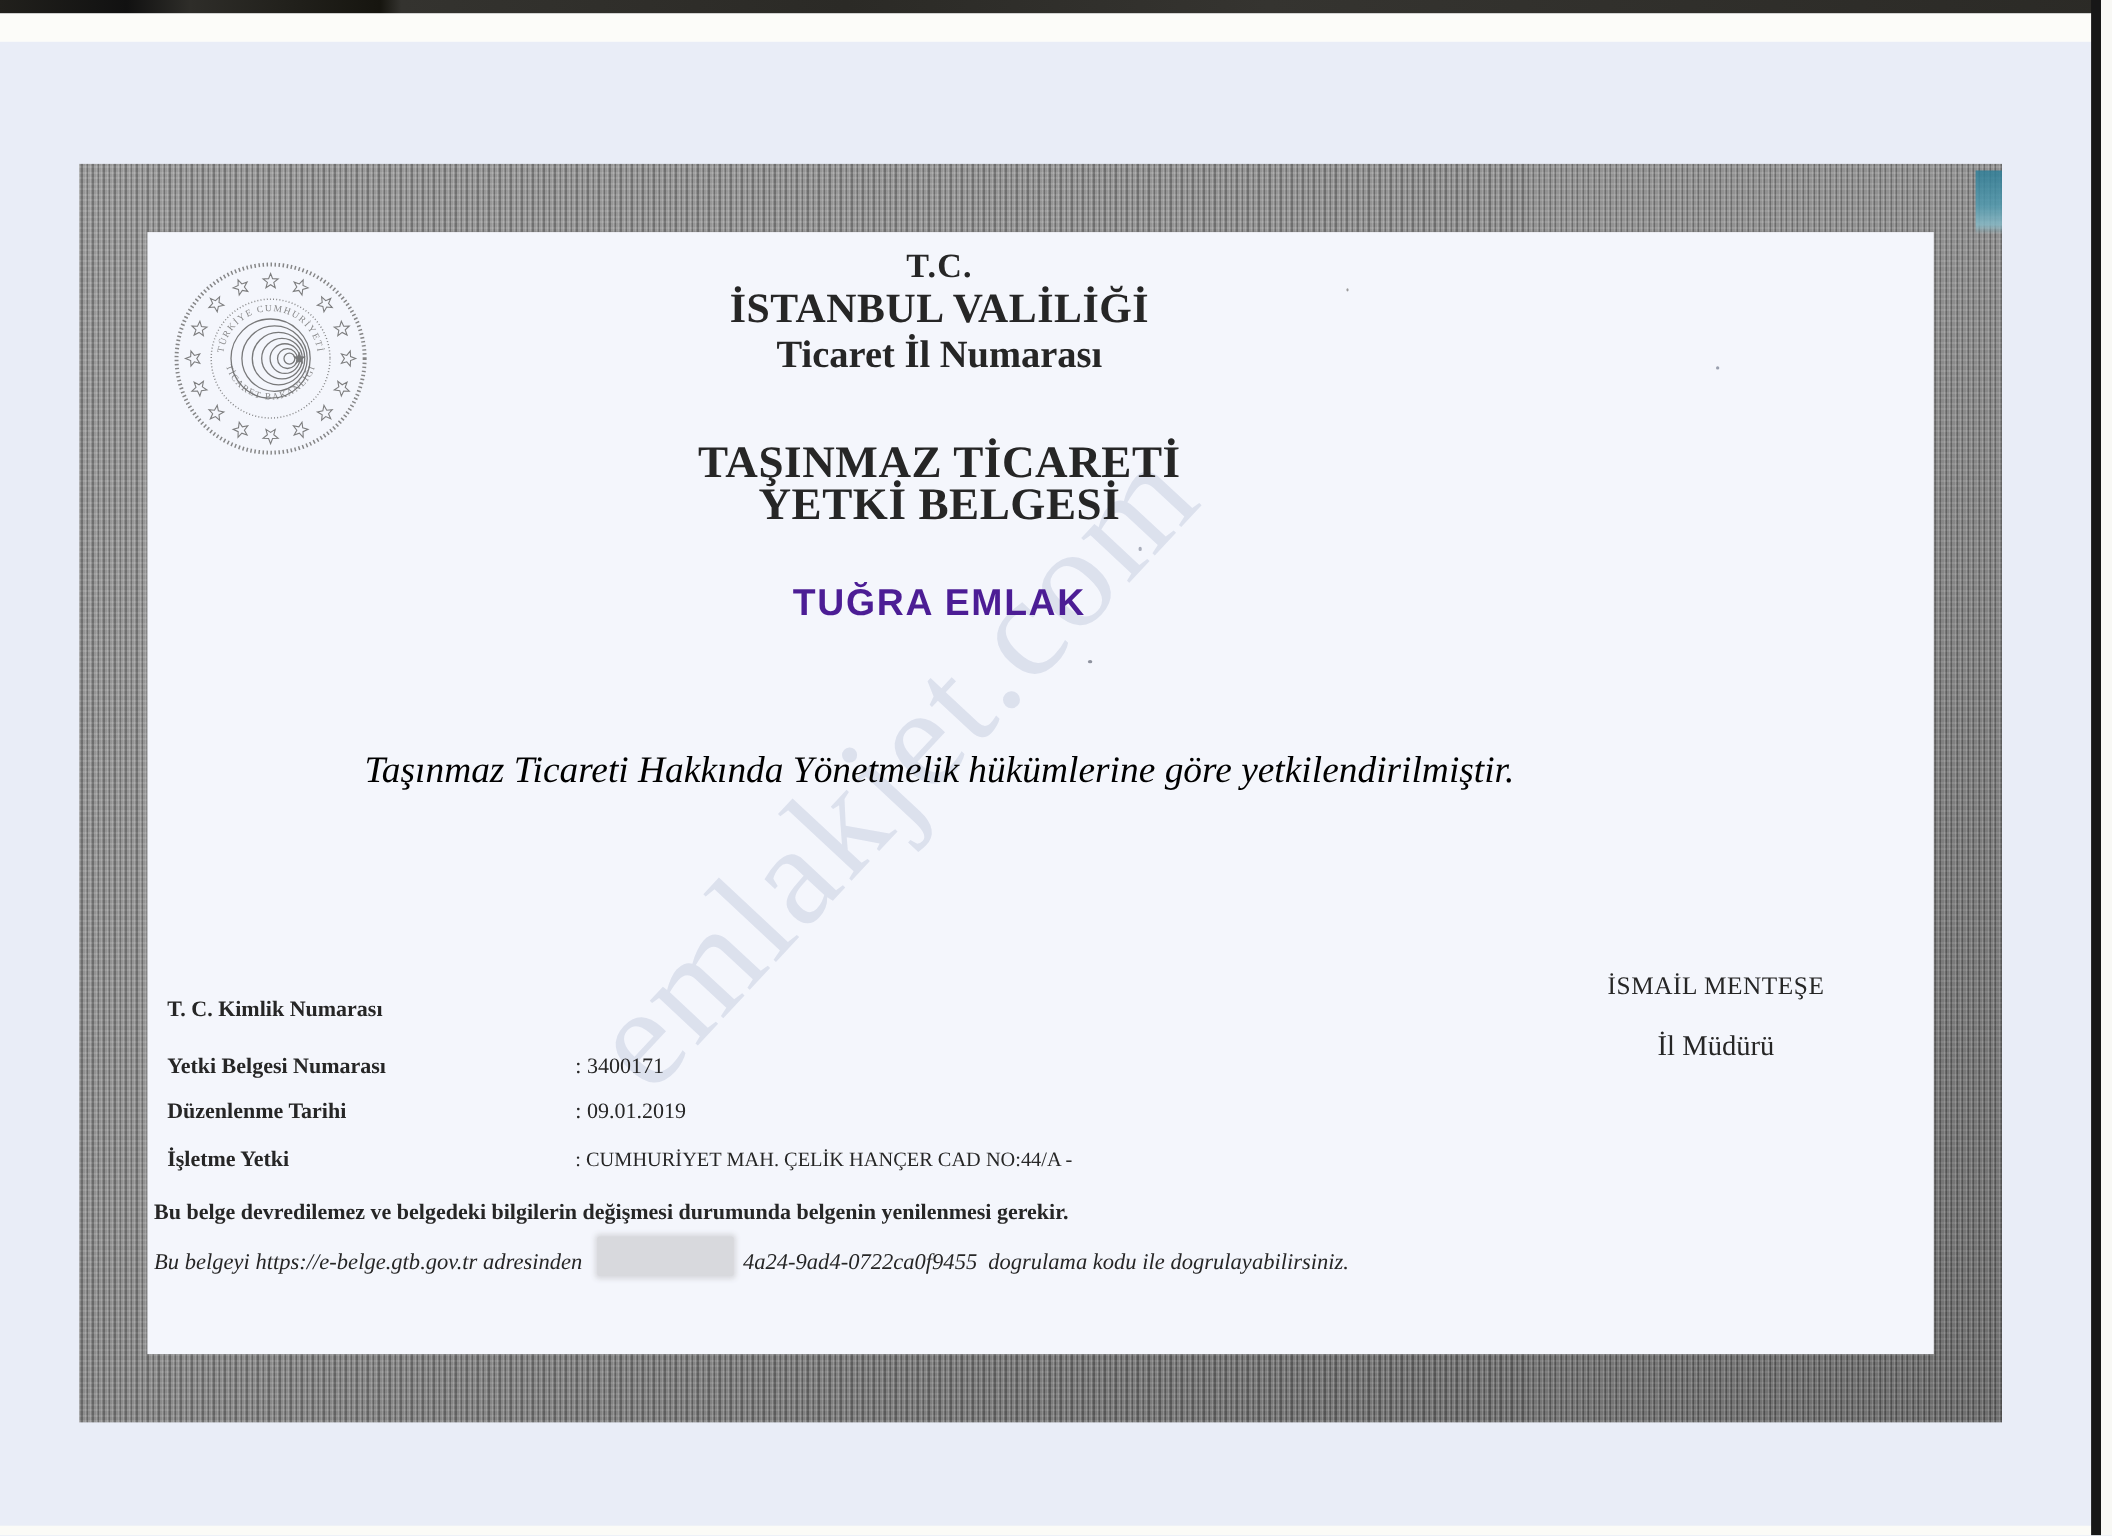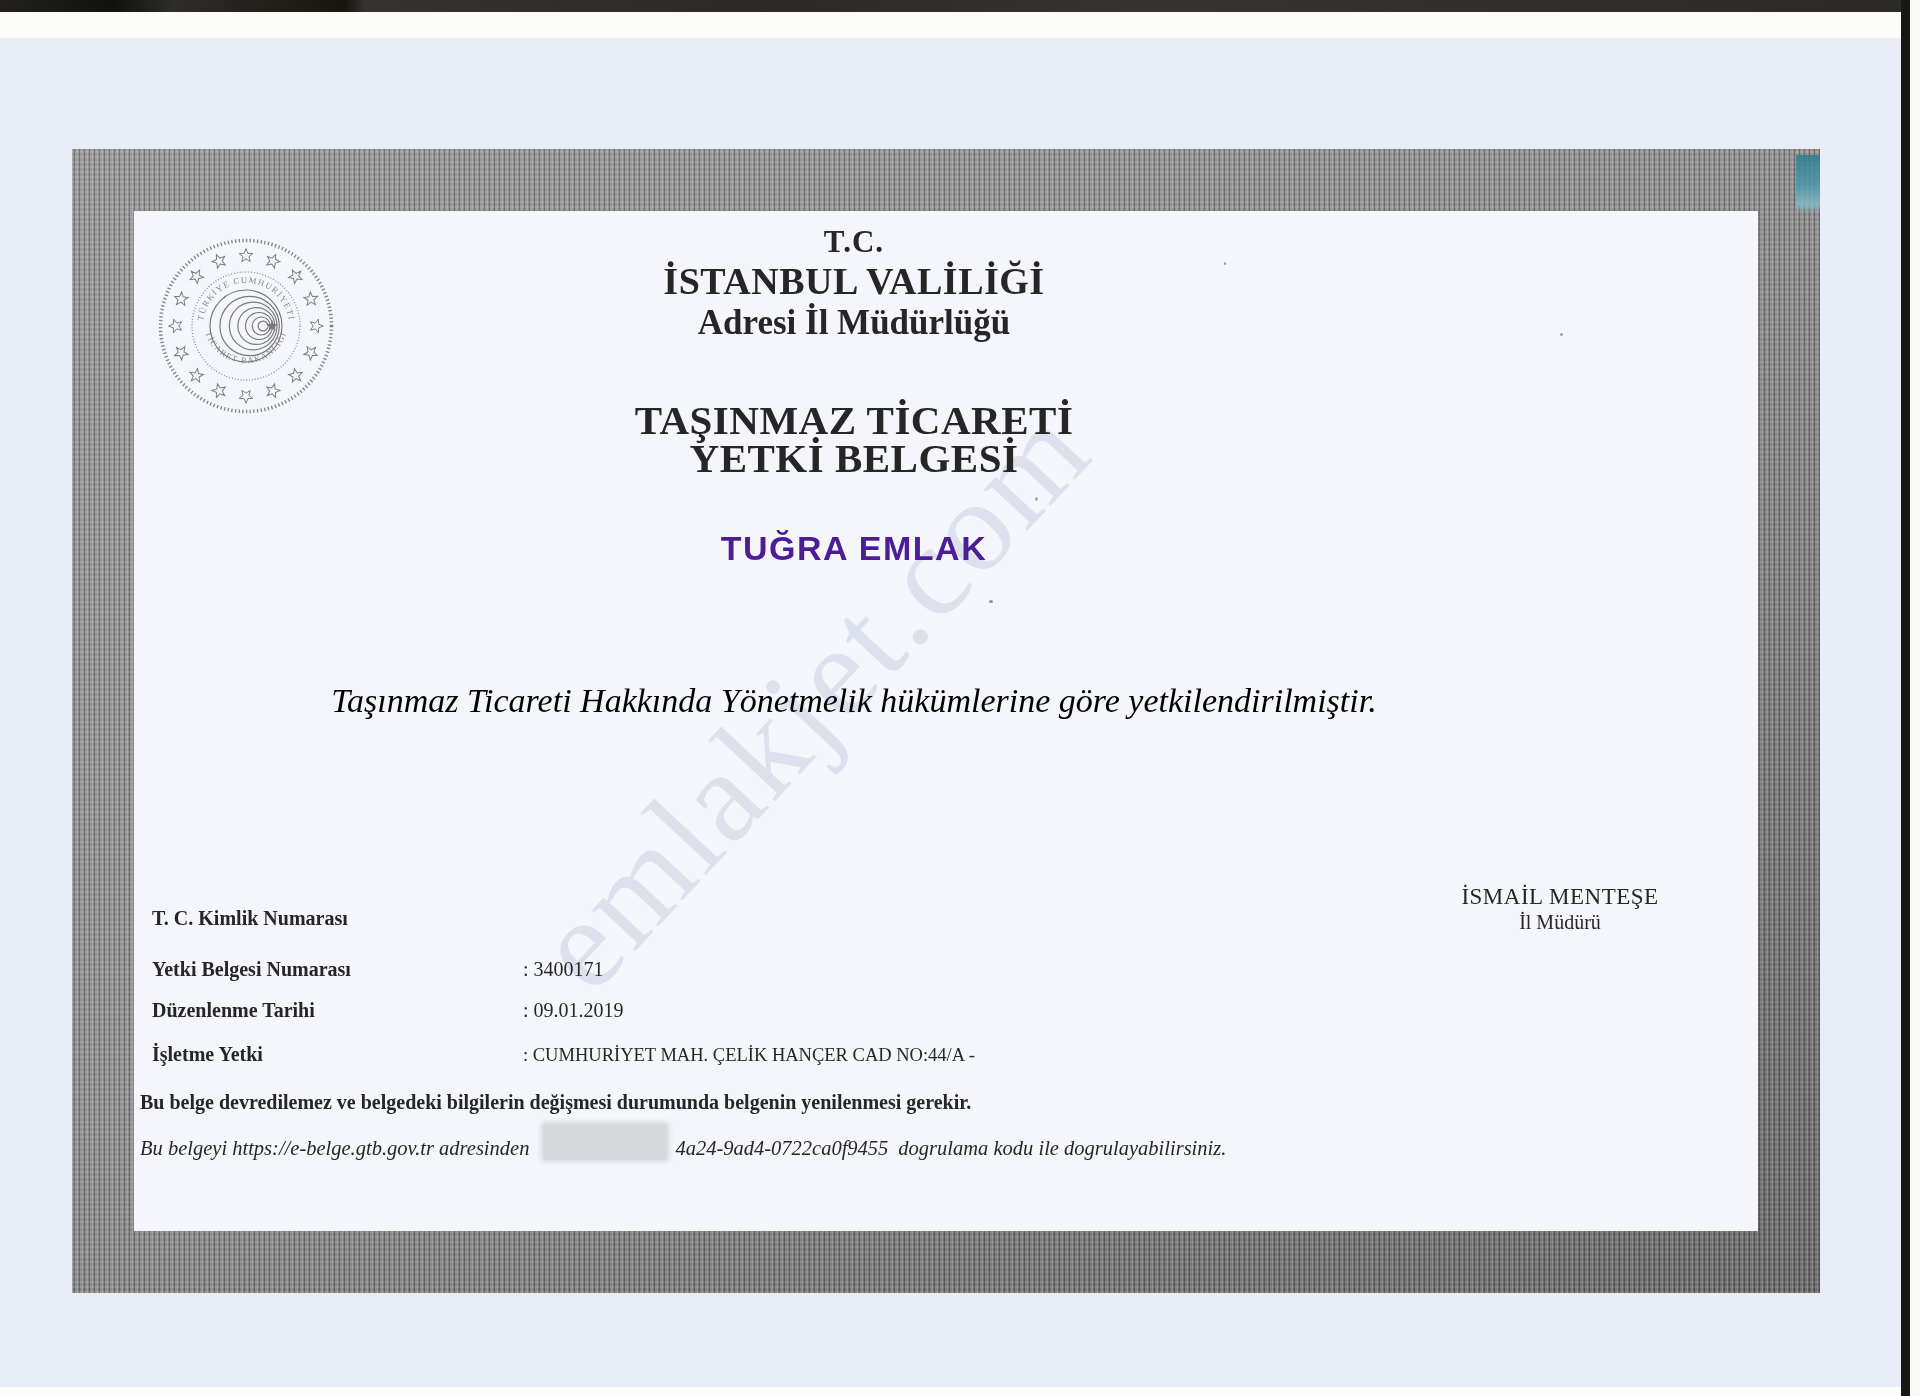--- a/index.html
+++ b/index.html
@@ -38,21 +38,21 @@
   .hdr-valilik{top:259px;font-weight:bold;font-size:38px;letter-spacing:.5px;}
   .hdr-mudurluk{top:303px;font-weight:bold;font-size:35px;}
   .title1{top:396px;font-weight:bold;font-size:41px;letter-spacing:.5px;}
   .title2{top:434px;font-weight:bold;font-size:41px;letter-spacing:.5px;}
   .bizname{top:529px;font-family:"Liberation Sans","DejaVu Sans",sans-serif;font-weight:bold;
            font-size:34px;letter-spacing:1.5px;color:#4c1d95;}
   .statement{top:682px;font-style:italic;font-size:34px;color:#000000;}
 
   .sig{position:absolute;left:1420px;top:884px;width:280px;text-align:center;z-index:4;}
   .sig-name{font-size:23px;letter-spacing:.5px;}
-  .sig-title{font-size:20px;margin-top:1px;}
+  .sig-title{font-size:26px;margin-top:26px;}
 
   .f-label{position:absolute;left:152px;font-weight:bold;font-size:20px;z-index:4;white-space:nowrap;}
   .f-value{position:absolute;left:523px;font-weight:normal;font-size:20px;z-index:4;white-space:nowrap;}
   .y-r0{top:907px;} .y-r1{top:958px;} .y-r2{top:999px;} .y-r3{top:1043px;}
   .f-value.addr{font-size:18.5px;top:1045px;}
 
   .note1{position:absolute;left:140px;top:1091px;font-weight:bold;font-size:20px;z-index:4;white-space:nowrap;}
   .verify{position:absolute;left:140px;top:1124px;z-index:4;display:flex;align-items:flex-end;
           font-style:italic;font-size:20.5px;white-space:nowrap;}
   .redact{width:124px;height:36px;margin:0 8px 0 14px;background:#d8d9dd;border-radius:2px;
@@ -128,21 +128,21 @@
         <circle cx="111.5" cy="100" r="20.5"></circle>
         <circle cx="114.5" cy="100" r="15"></circle>
         <circle cx="117" cy="100" r="10"></circle>
         <circle cx="119" cy="100" r="5.5"></circle>
       </g>
       <use href="#st" transform="translate(129 100) scale(0.85)" fill="#595959" stroke="none"></use>
     </svg>
 
     <div class="ctr hdr-tc">T.C.</div>
     <div class="ctr hdr-valilik">İSTANBUL VALİLİĞİ</div>
-    <div class="ctr hdr-mudurluk">Adresi İl Müdürlüğü</div>
+    <div class="ctr hdr-mudurluk">Ticaret İl Numarası</div>
 
     <div class="ctr title1">TAŞINMAZ TİCARETİ</div>
     <div class="ctr title2">YETKİ BELGESİ</div>
 
     <div class="ctr bizname">TUĞRA EMLAK</div>
 
     <div class="ctr statement">Taşınmaz Ticareti Hakkında Yönetmelik hükümlerine göre yetkilendirilmiştir.</div>
 
     <div class="sig">
       <div class="sig-name">İSMAİL MENTEŞE</div>

